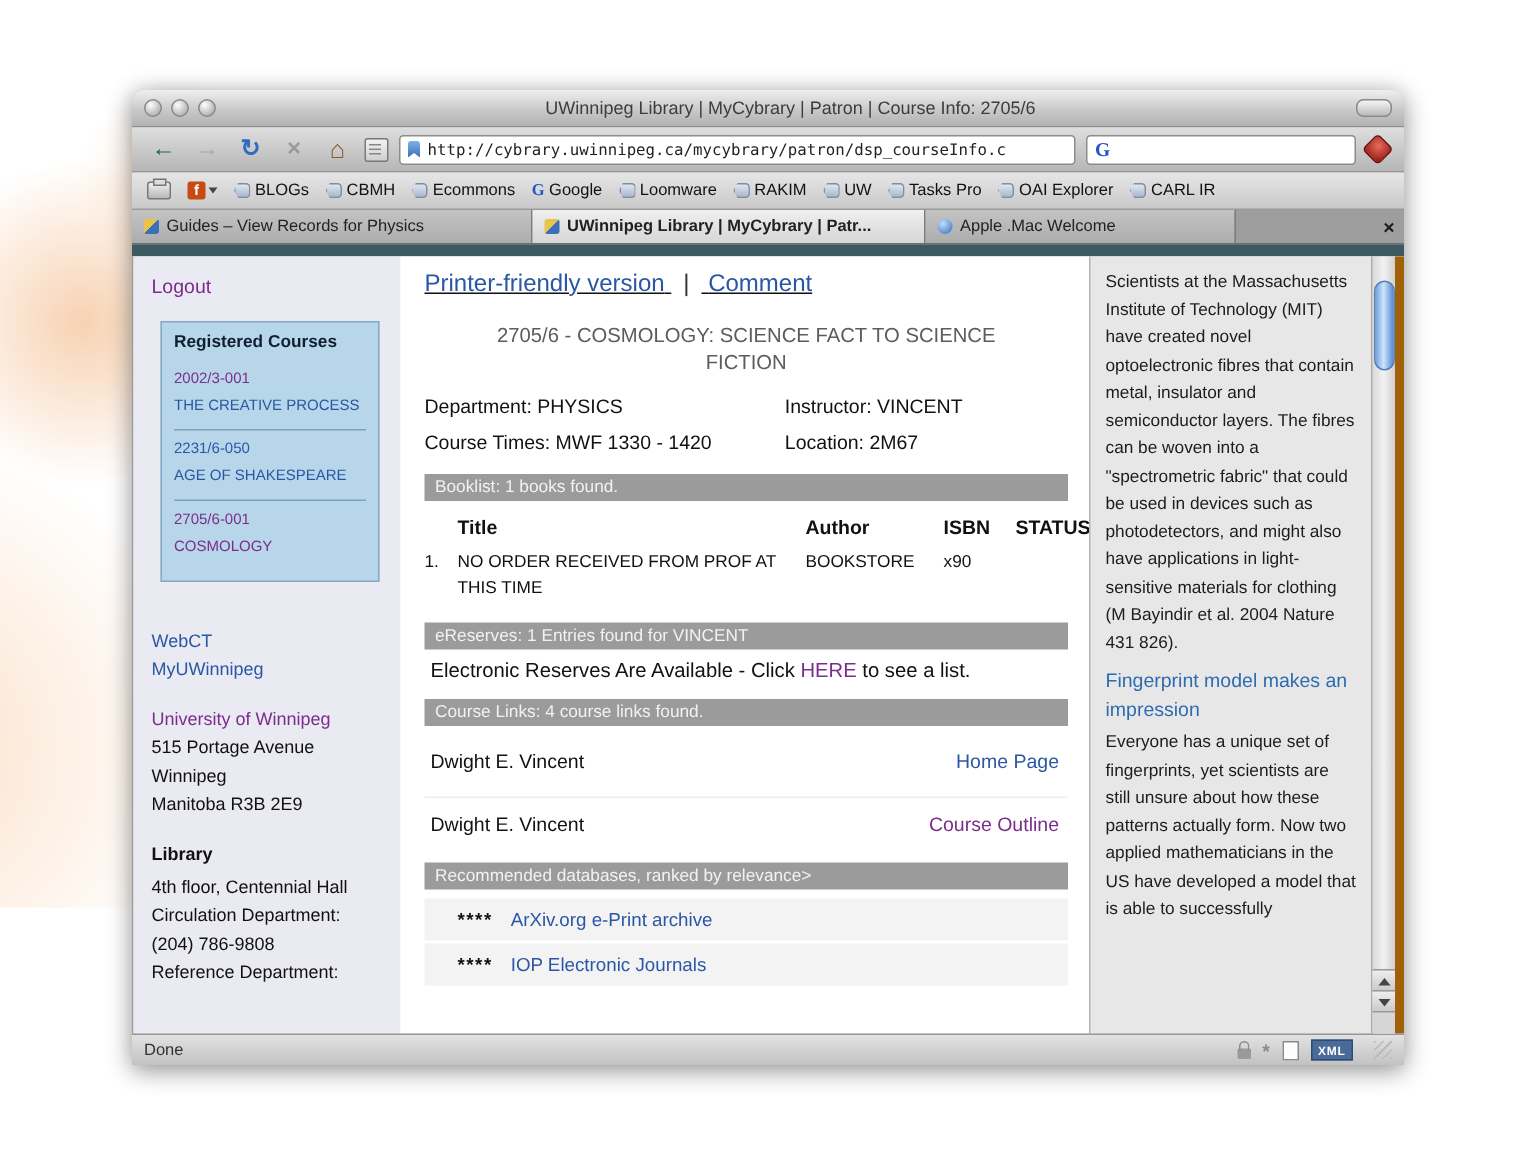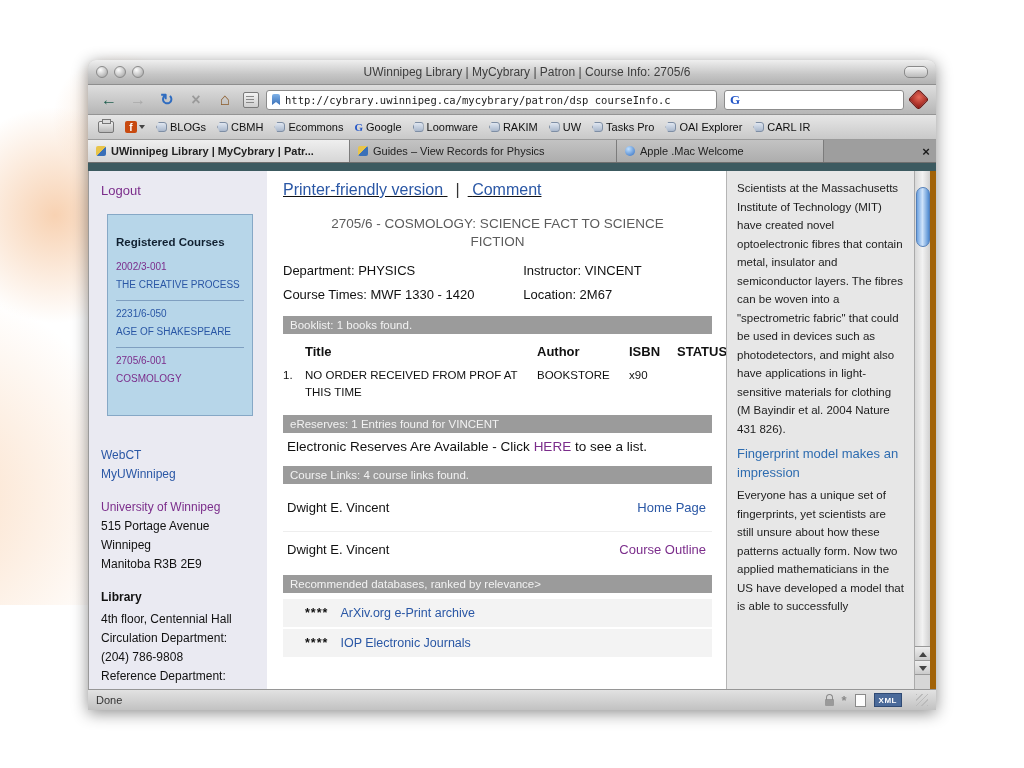--- a/index.html
+++ b/index.html
@@ -79,21 +79,21 @@
   .tabicon.mac{border-radius:50%;background:radial-gradient(circle at 35% 30%,#bfe0ff,#2f6cc0);}
   .tabclose{margin-left:auto;display:flex;align-items:center;justify-content:center;
     width:20px;color:#1a1a1a;font-size:13px;font-weight:bold;}
   .strip{height:8px;flex:0 0 8px;background:#3c5a60;}
   
   .content{flex:1;display:flex;min-height:0;background:#fff;border-left:1px solid #9a9a9a;border-right:6px solid #a16207;}
   
   .sidebar{width:178px;flex:0 0 178px;background:#eaeaf2;padding:12px 10px 0 12px;
     box-sizing:border-box;overflow:hidden;font-size:12px;color:#111;}
   .logout{color:#7b2d8b;font-size:13px;margin-bottom:16px;}
-  .cbox{background:#b7d6e9;border:1px solid #86a8c6;padding:21px 8px;margin:0 4px 30px 6px;}
+  .cbox{background:#b7d6e9;border:1px solid #86a8c6;padding:7px 8px;margin:0 4px 30px 6px;}
   .cbox .ctitle{font-weight:bold;font-size:11.5px;color:#102030;margin-bottom:6px;}
   .citem{padding:4px 0 6px;font-size:10px;line-height:18px;}
   .citem + .citem{border-top:1px solid #7f9fc0;}
   .lk-b{color:#2a57a5;}
   .lk-v{color:#7b2d8b;}
   .sideline{line-height:19px;}
   .libhead{font-weight:bold;margin:16px 0 6px;}
   .gap{height:14px;}
   
   .main{flex:1;background:#fff;padding:10px 14px 0 16px;box-sizing:border-box;overflow:hidden;
@@ -221,27 +221,27 @@
           <span class="tagicon"></span>
           <span>OAI Explorer</span>
         </span>
       <span class="bm">
           <span class="tagicon"></span>
           <span>CARL IR</span>
         </span>
     </div>
 
     <div class="tabbar">
+      <div class="tab" style="width:250px">
+        <span class="tabicon"></span>
+        <span class="lbl">Guides – View Records for Physics</span>
+      </div>
       <div class="tab active" style="width:245px">
         <span class="tabicon"></span>
         <span class="lbl">UWinnipeg Library | MyCybrary | Patr...</span>
-      </div>
-      <div class="tab" style="width:250px">
-        <span class="tabicon"></span>
-        <span class="lbl">Guides – View Records for Physics</span>
       </div>
       <div class="tab" style="width:190px">
         <span class="tabicon mac"></span>
         <span class="lbl">Apple .Mac Welcome</span>
       </div>
       <span class="tabclose">×</span>
     </div>
 
     <div class="strip"></div>
 

